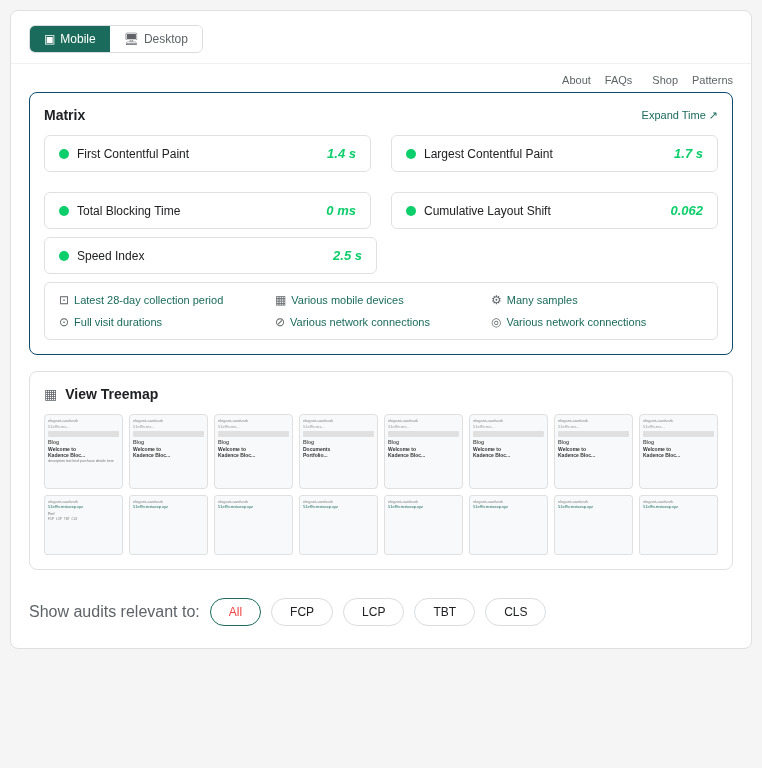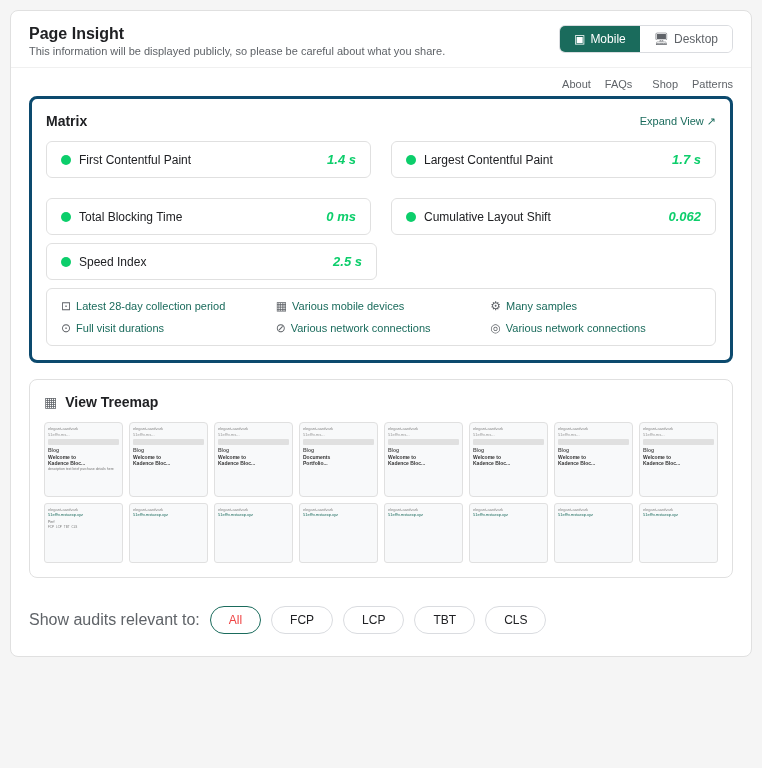--- a/index.html
+++ b/index.html
@@ -75,21 +75,21 @@
       gap: 14px;
       text-align: center;
     }
     .mini-nav a {
       color: #5f6368;
       text-decoration: none;
       font-size: 11px;
     }
     
     .matrix-section {
-      border: 3px solid #0c4a6e;
+      border: 1px solid #0c4a6e;
       border-radius: 8px;
       padding: 14px;
       margin-bottom: 16px;
     }
     .matrix-header {
       display: flex;
       justify-content: space-between;
       align-items: center;
       margin-bottom: 12px;
     }
@@ -238,24 +238,20 @@
       color: #ef4444;
       font-weight: 400;
     }
   </style>
 </head>
 <body>
 
 <div class="page-container">
 
   <div class="header">
-    <div class="header-left">
-      <div class="header-title">Page Insight</div>
-      <div class="header-subtitle">This information will be displayed publicly, so please be careful about what you share.</div>
-    </div>
     <div class="device-toggle">
       <button class="device-btn active">
         <span>▣</span>
         <span>Mobile</span>
       </button>
       <button class="device-btn">
         <span>🖥</span>
         <span>Desktop</span>
       </button>
     </div>
@@ -271,21 +267,21 @@
       <div class="mini-nav-group">
         <a href="#">Shop</a>
         <a href="#">Patterns</a>
       </div>
     </div>
 
     <div class="matrix-section">
       <div class="matrix-header">
         <span class="matrix-title">Matrix</span>
         <span class="expand-view">
-          <span>Expand View</span>
+          <span>Expand Time</span>
           <span>↗</span>
         </span>
       </div>
 
       <div class="metrics-grid">
 
         <div class="metric-card">
           <div class="metric-left">
             <div class="metric-dot"></div>
             <span class="metric-name">First Contentful Paint</span>

